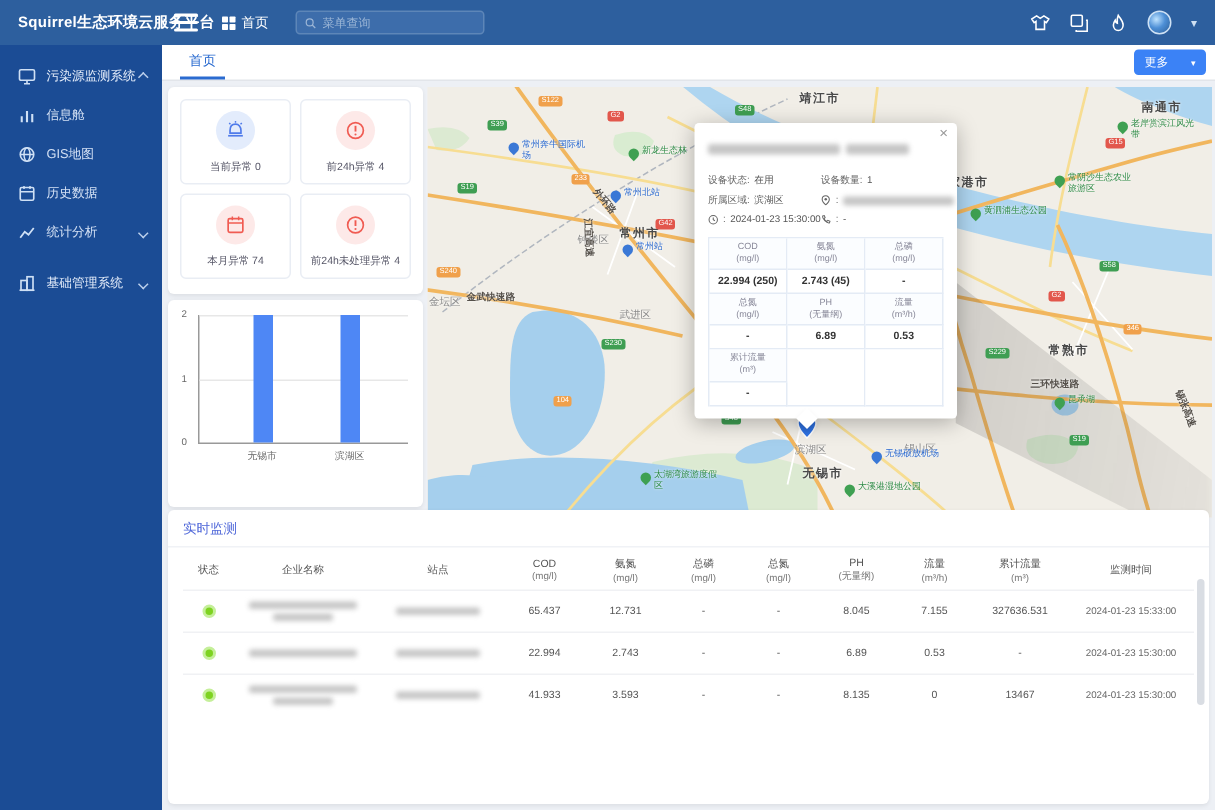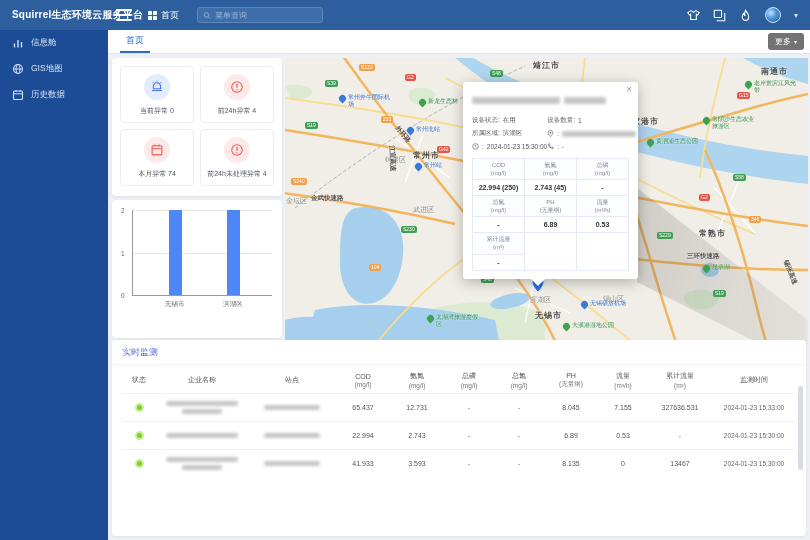--- a/index.html
+++ b/index.html
@@ -25,21 +25,21 @@
 .sb-item{display:flex;align-items:center;height:26px;padding-left:12px;color:#e6eefb;font-size:8.5px;cursor:pointer;white-space:nowrap}
 .sb-item.sub{color:#d3e0f4}
 .sb-item .ic{width:12px;height:12px;margin-right:7px;flex:0 0 auto}
 .sb-item .chev{margin-left:auto;margin-right:10px;width:5px;height:5px;border-right:1.2px solid #bcd0ec;border-bottom:1.2px solid #bcd0ec}
 .chev.up{transform:rotate(-135deg)}
 .chev.down{transform:rotate(45deg)}
 .sb-parent{margin-top:8px}
 
 #tabbar{position:absolute;left:108px;top:30px;width:702px;height:24px;background:#fff;border-bottom:1px solid #e2e5ea;z-index:10;display:flex;align-items:center}
 #tab-home{margin-left:12px;height:100%;display:flex;align-items:center;color:#2a6bd0;font-size:9px;border-bottom:2px solid #2a6bd0;padding:0 6px;cursor:pointer}
-#more-btn{margin-left:auto;margin-right:6px;height:17px;background:#737373;color:#fff;font-size:8px;border:none;border-radius:3px;padding:0 7px;display:flex;align-items:center;gap:3px;cursor:pointer}
+#more-btn{margin-left:auto;margin-right:6px;height:17px;background:#3b82f6;color:#fff;font-size:8px;border:none;border-radius:3px;padding:0 7px;display:flex;align-items:center;gap:15px;cursor:pointer}
 
 .card{position:absolute;background:#fff;border-radius:4px;box-shadow:0 1px 3px rgba(0,0,0,.07)}
 .card-title{padding:6px 10px 5px;font-size:9px;color:#5068d9;border-bottom:1px solid #f0f2f6}
 #abn-card{left:112px;top:58px;width:170px;height:138px}
 #abn-grid{display:grid;grid-template-columns:1fr 1fr;gap:6px;padding:8px}
 .abn-cell{border:1px solid #e9edf4;border-radius:4px;display:flex;flex-direction:column;align-items:center;padding:7px 2px 6px;cursor:pointer}
 .abn-ic{width:26px;height:26px;border-radius:50%;display:flex;align-items:center;justify-content:center}
 .abn-ic.blue{background:#e3ecfc;color:#4f7bea}
 .abn-ic.red{background:#fde9e8;color:#f05b52}
 .abn-label{margin-top:6px;font-size:7px;color:#556;white-space:nowrap}
@@ -130,20 +130,29 @@
       </svg>
     <svg class="tb-ico" viewBox="0 0 16 16">
         <path d="M8 1.5 C9.5 4 12 6 12 9.5 C12 12.2 10.2 14 8 14 C5.8 14 4 12.2 4 9.5 C4 7.8 4.8 6.5 5.5 5.5 C5.8 7 6.5 7.8 7.2 8 C6.8 5.5 7.3 3.2 8 1.5 Z" fill="none" stroke="#fff" stroke-width="1.3"></path>
       </svg>
     <div id="avatar"></div>
     <span class="tb-caret">▾</span>
   </div>
 </div>
 
 <div id="sidebar">
+  <div class="sb-item sb-parent">
+    <svg class="ic" viewBox="0 0 12 12">
+        <rect x="1" y="1.5" width="10" height="7" rx="1" fill="none" stroke="#cfe0f5" stroke-width="1.1"></rect>
+        <line x1="4" y1="10.8" x2="8" y2="10.8" stroke="#cfe0f5" stroke-width="1.1"></line>
+        <line x1="6" y1="8.5" x2="6" y2="10.8" stroke="#cfe0f5" stroke-width="1.1"></line>
+      </svg>
+    <span>污染源监测系统</span>
+    <span class="chev up"></span>
+  </div>
   <div class="sb-item sub">
     <svg class="ic" viewBox="0 0 12 12">
         <line x1="2.5" y1="10.5" x2="2.5" y2="6.5" stroke="#cfe0f5" stroke-width="1.4"></line>
         <line x1="6" y1="10.5" x2="6" y2="3" stroke="#cfe0f5" stroke-width="1.4"></line>
         <line x1="9.5" y1="10.5" x2="9.5" y2="5" stroke="#cfe0f5" stroke-width="1.4"></line>
       </svg>
     <span>信息舱</span>
   </div>
   <div class="sb-item sub">
     <svg class="ic" viewBox="0 0 12 12">
@@ -154,20 +163,36 @@
     <span>GIS地图</span>
   </div>
   <div class="sb-item sub">
     <svg class="ic" viewBox="0 0 12 12">
         <rect x="1.5" y="2" width="9" height="8.5" rx="1" fill="none" stroke="#cfe0f5" stroke-width="1.1"></rect>
         <line x1="1.5" y1="4.8" x2="10.5" y2="4.8" stroke="#cfe0f5" stroke-width="1"></line>
         <line x1="4" y1="1" x2="4" y2="3" stroke="#cfe0f5" stroke-width="1"></line>
         <line x1="8" y1="1" x2="8" y2="3" stroke="#cfe0f5" stroke-width="1"></line>
       </svg>
     <span>历史数据</span>
+  </div>
+  <div class="sb-item sub">
+    <svg class="ic" viewBox="0 0 12 12">
+        <polyline points="1.5,9.5 4.5,5.5 7,7.5 10.5,3" fill="none" stroke="#cfe0f5" stroke-width="1.2"></polyline>
+      </svg>
+    <span>统计分析</span>
+    <span class="chev down"></span>
+  </div>
+  <div class="sb-item sb-parent">
+    <svg class="ic" viewBox="0 0 12 12">
+        <rect x="2" y="4" width="4" height="6.5" fill="none" stroke="#cfe0f5" stroke-width="1.1"></rect>
+        <rect x="6" y="1.5" width="4" height="9" fill="none" stroke="#cfe0f5" stroke-width="1.1"></rect>
+        <line x1="1" y1="10.5" x2="11" y2="10.5" stroke="#cfe0f5" stroke-width="1.1"></line>
+      </svg>
+    <span>基础管理系统</span>
+    <span class="chev down"></span>
   </div>
 </div>
 
 <div id="tabbar">
   <div id="tab-home">首页</div>
   <button id="more-btn">
     <span>更多</span>
     <span style="font-size:6px">▾</span>
   </button>
 </div>

